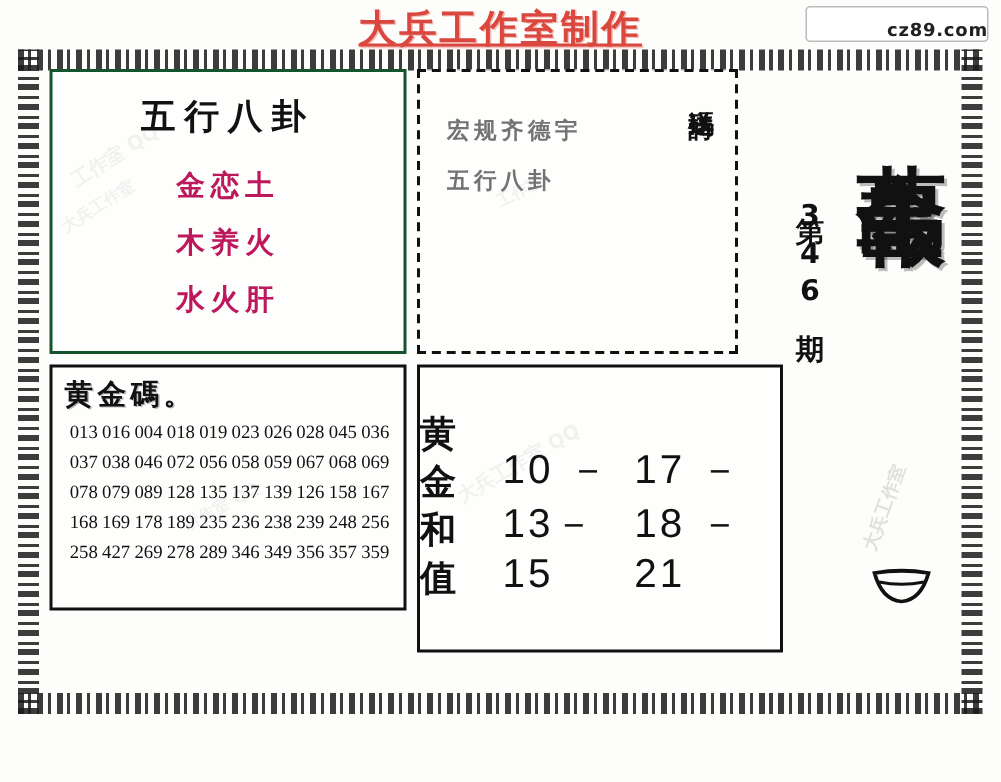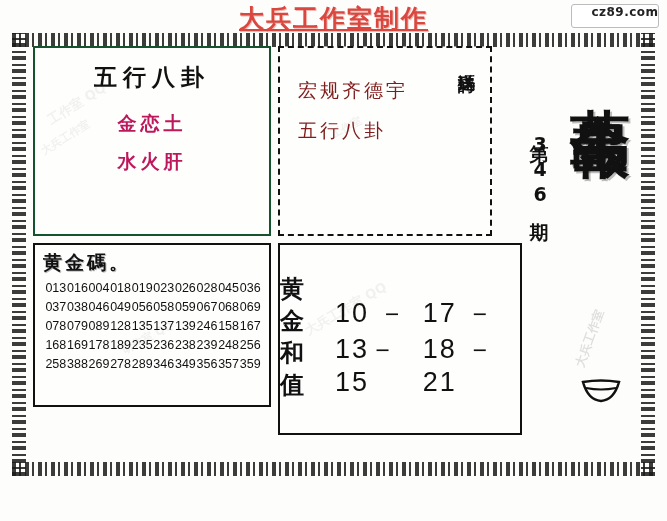--- a/index.html
+++ b/index.html
@@ -73,23 +73,24 @@
   .logo-badge {
     position: absolute;
     top: 4px;
     right: 8px;
     width: 86px;
     height: 22px;
     background: #ffffff;
     border: 1px solid #bbbbbb;
     border-radius: 3px;
     display: flex;
-    align-items: flex-start;
+    align-items: flex-end;
     justify-content: center;
     gap: 20px;
+    padding-left: 34px;
   }
   .logo-dot {
     width: 11px;
     height: 11px;
     border-radius: 50%;
     background: #e03a33;
   }
   .logo-text {
     font-size: 12px;
     font-weight: bold;
@@ -152,24 +153,25 @@
   
   #panel-poem {
     left: 278px;
     top: 46px;
     width: 214px;
     height: 190px;
     border: 2px dashed #111;
     padding: 16px 0 0 0;
   }
   #panel-poem .pline {
-    font-size: 19px;
-    color: #7f1d1d;
+    font-size: 15px;
+    color: #737373;
     letter-spacing: 3px;
     margin: 14px 0 14px 18px;
+    font-weight: bold;
   }
 
   
   #poem-vertical {
     position: absolute;
     right: 14px;
     top: 12px;
     width: 26px;
     font-size: 17px;
     font-weight: bold;
@@ -193,26 +195,26 @@
   #panel-codes .codes-title {
     font-size: 19px;
     font-weight: bold;
     color: #111;
     letter-spacing: 3px;
     margin-bottom: 4px;
     text-shadow: 1px 1px 0 rgba(0,0,0,.25);
   }
   .code-row {
     display: flex;
-    justify-content: center;
+    justify-content: space-between;
     font-size: 12.5px;
     color: #111;
     margin: 5px 0;
     padding: 0 2px;
-    font-family: Liberation Sans, sans-serif;
+    font-family: Liberation Serif, serif;
   }
   .code-row span { width: 30px; text-align: center; }
 
   
   #panel-sum {
     left: 278px;
     top: 243px;
     width: 244px;
     height: 192px;
     border: 2px solid #111;
@@ -298,20 +300,21 @@
   <div class="wm wm1">工作室 QQ</div>
   <div class="wm wm2">大兵工作室</div>
   <div class="wm wm3">大兵工作室 QQ</div>
   <div class="wm wm4">听作室 QQ</div>
   <div class="wm wm5">大兵工作室</div>
   <div class="wm wm6">工作室</div>
 
   <div class="panel" id="panel-wuxing">
     <div class="title">五行八卦</div>
     <div class="line">金恋土</div>
+    <div class="line">木养火</div>
     <div class="line">水火肝</div>
   </div>
 
   <div class="panel" id="panel-poem">
     <div id="poem-vertical">送碼詩</div>
     <div class="pline">宏规齐德宇</div>
     <div class="pline">五行八卦</div>
   </div>
 
   <div class="panel" id="panel-codes">
@@ -325,55 +328,55 @@
       <span>023</span>
       <span>026</span>
       <span>028</span>
       <span>045</span>
       <span>036</span>
     </div>
     <div class="code-row">
       <span>037</span>
       <span>038</span>
       <span>046</span>
-      <span>049</span>
+      <span>072</span>
       <span>056</span>
       <span>058</span>
       <span>059</span>
       <span>067</span>
       <span>068</span>
       <span>069</span>
     </div>
     <div class="code-row">
       <span>078</span>
       <span>079</span>
       <span>089</span>
       <span>128</span>
       <span>135</span>
       <span>137</span>
       <span>139</span>
-      <span>246</span>
+      <span>126</span>
       <span>158</span>
       <span>167</span>
     </div>
     <div class="code-row">
       <span>168</span>
       <span>169</span>
       <span>178</span>
       <span>189</span>
       <span>235</span>
       <span>236</span>
       <span>238</span>
       <span>239</span>
       <span>248</span>
       <span>256</span>
     </div>
     <div class="code-row">
       <span>258</span>
-      <span>388</span>
+      <span>427</span>
       <span>269</span>
       <span>278</span>
       <span>289</span>
       <span>346</span>
       <span>349</span>
       <span>356</span>
       <span>357</span>
       <span>359</span>
     </div>
   </div>

